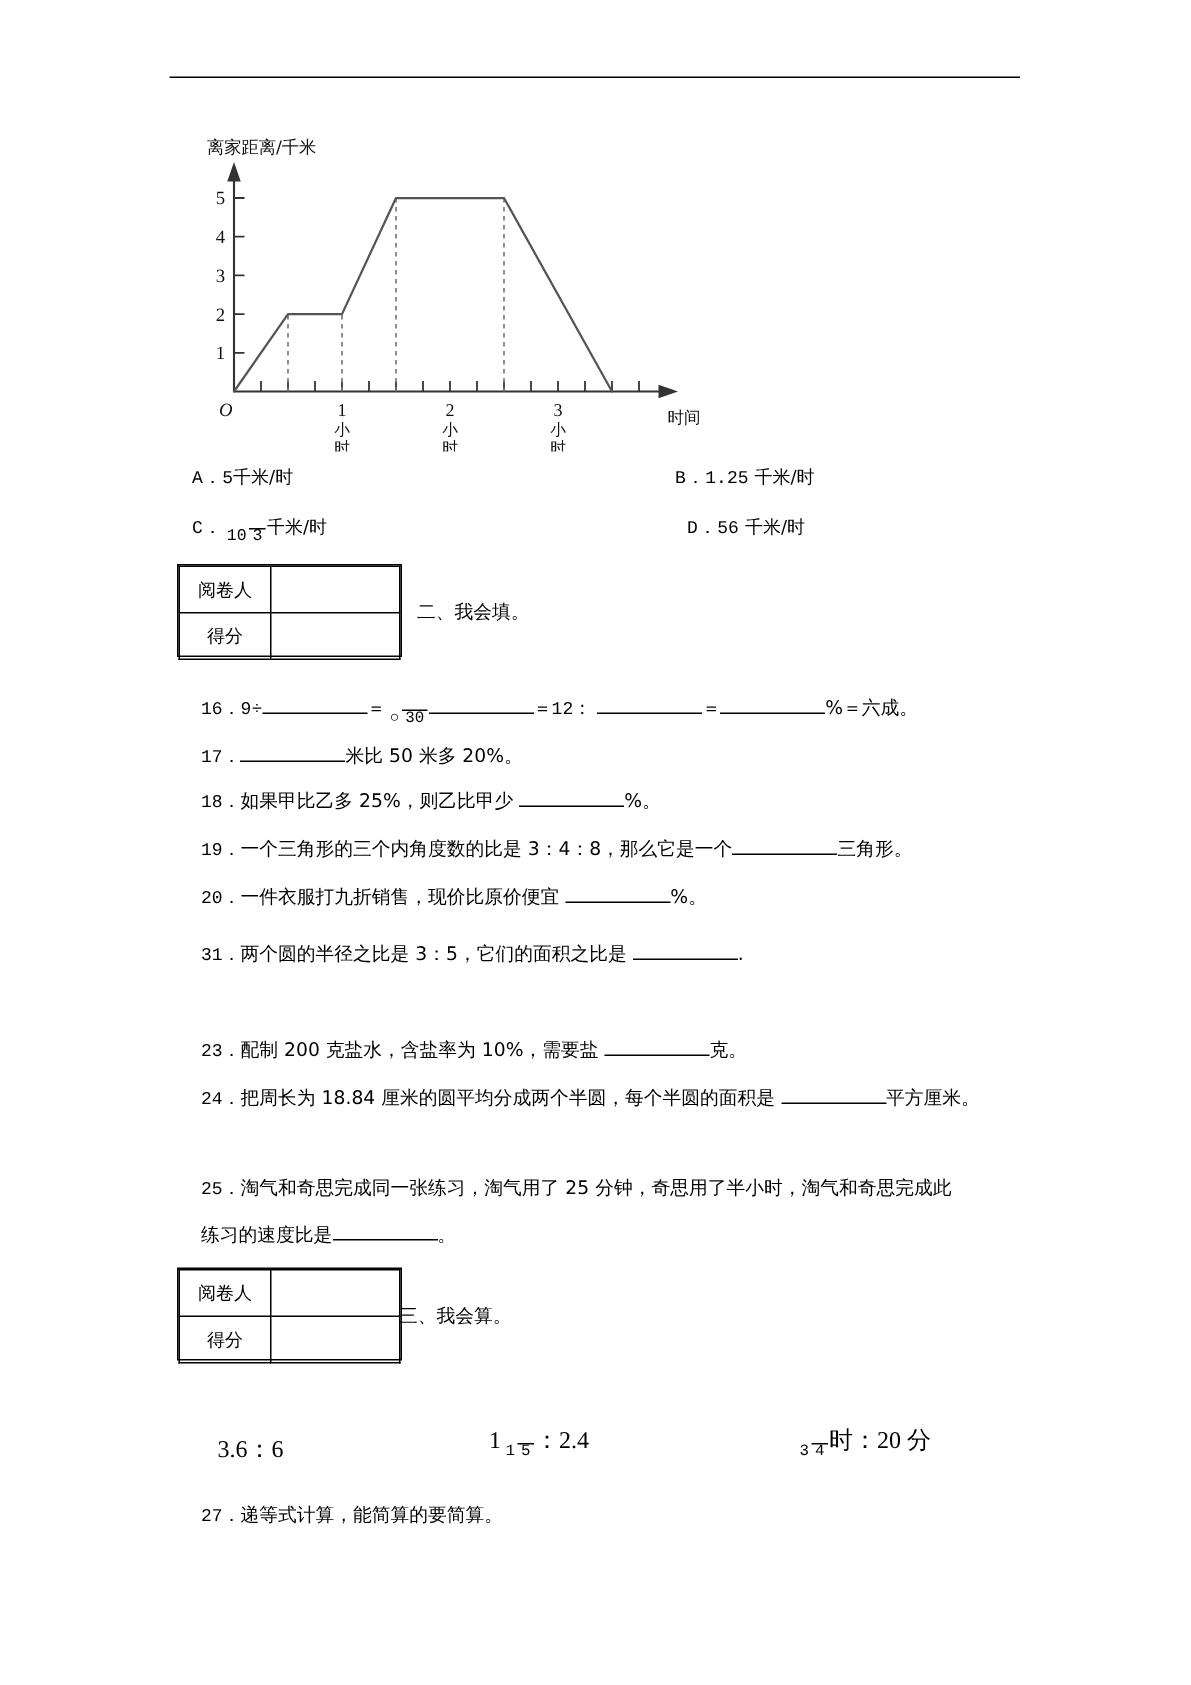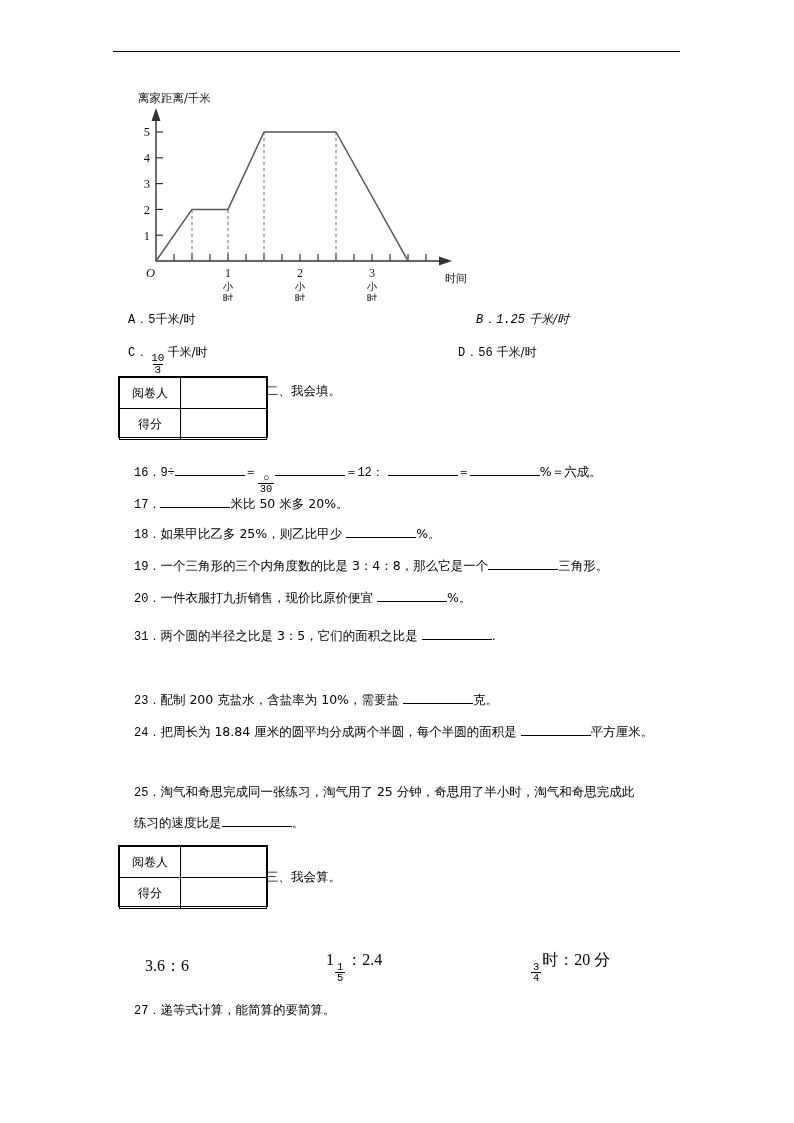--- a/index.html
+++ b/index.html
@@ -22,30 +22,30 @@
   }
 
   
   .chart-wrap { position: absolute; left: 130px; top: 86px; width: 350px; height: 215px; }
   .chart-wrap svg { display: block; }
   .cn { font-family: "DejaVu Sans", "Liberation Sans", sans-serif; }
 
   
   .opts { position: absolute; left: 128px; top: 306px; width: 560px; }
   .opt-a { position: absolute; left: 0; top: 3px; }
-  .opt-b { position: absolute; left: 348px; top: 3px; font-style: italic; }
+  .opt-b { position: absolute; left: 322px; top: 3px; }
   .opt-c { position: absolute; left: 0; top: 36px; }
   .opt-d { position: absolute; left: 330px; top: 36px; }
   .lbl { font-family: "Liberation Mono", "DejaVu Sans Mono", monospace; font-size: 12px; letter-spacing: .5px; }
   .zh { font-family: "DejaVu Sans", "Liberation Sans", sans-serif; font-size: 12px; }
   .num { font-family: "Liberation Mono", "DejaVu Sans Mono", monospace; font-size: 12px; }
 
   
   .frac {
-    display: inline-flex; flex-direction: column; align-items: center;
+    display: inline-flex; flex-direction: row; align-items: center;
     vertical-align: -0.45em; line-height: 1; margin: 0 1px;
     font-family: "Liberation Mono", "DejaVu Sans Mono", monospace; font-size: 11px;
   }
   .frac .n { padding: 0 2px; }
   .frac .d { padding: 0 2px; border-top: 1.1px solid #000; }
   .frac-sm { font-size: 10.5px; }
 
   
   .gradebox {
     position: absolute;
@@ -202,21 +202,21 @@
         <td class="k">阅卷人</td>
         <td class="v"></td>
       </tr>
       <tr>
         <td class="k">得分</td>
         <td class="v"></td>
       </tr>
     </tbody>
       </table>
   </div>
-  <div class="sec-title" style="left:266px; top:383px;">二、我会填。</div>
+  <div class="sec-title" style="left:266px; top:400px;padding-left:12px;">二、我会填。</div>
 
   <div class="q" style="top:462px;">
     <span class="qnum">16．</span><span class="mono">9÷</span><span class="blank b-lg"></span><span class="mono">＝</span><span class="frac frac-sm">
         <span class="n">○</span>
         <span class="d">30</span>
       </span><span class="blank b-lg"></span><span class="mono">＝12：</span>&nbsp;<span class="blank b-lg"></span><span class="mono">＝</span><span class="blank b-lg"></span><span>%＝六成。</span>
   </div>
 
   <div class="q" style="top:494px;">
     <span class="qnum">17．</span><span class="blank b-lg"></span><span>米比 50 米多 20%。</span>

